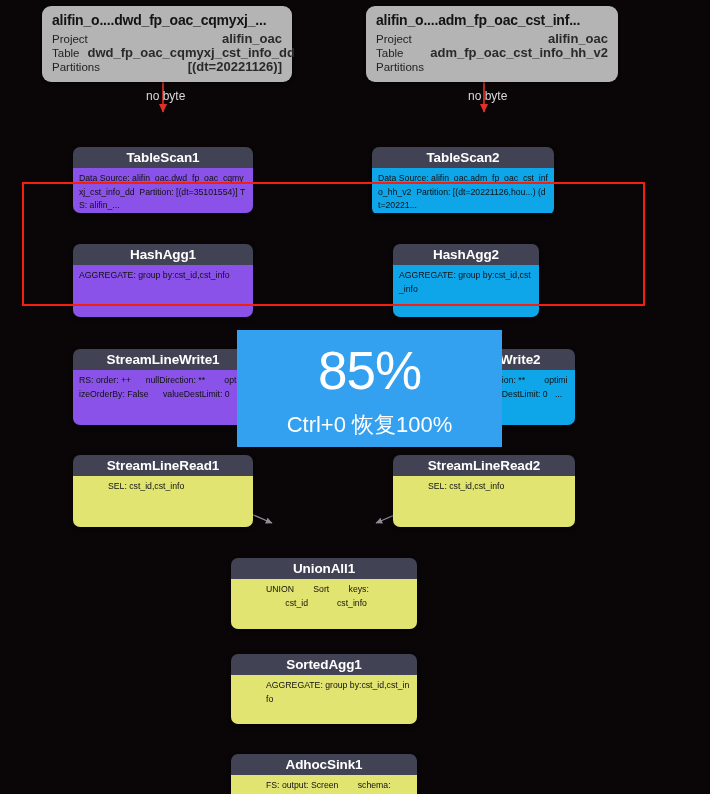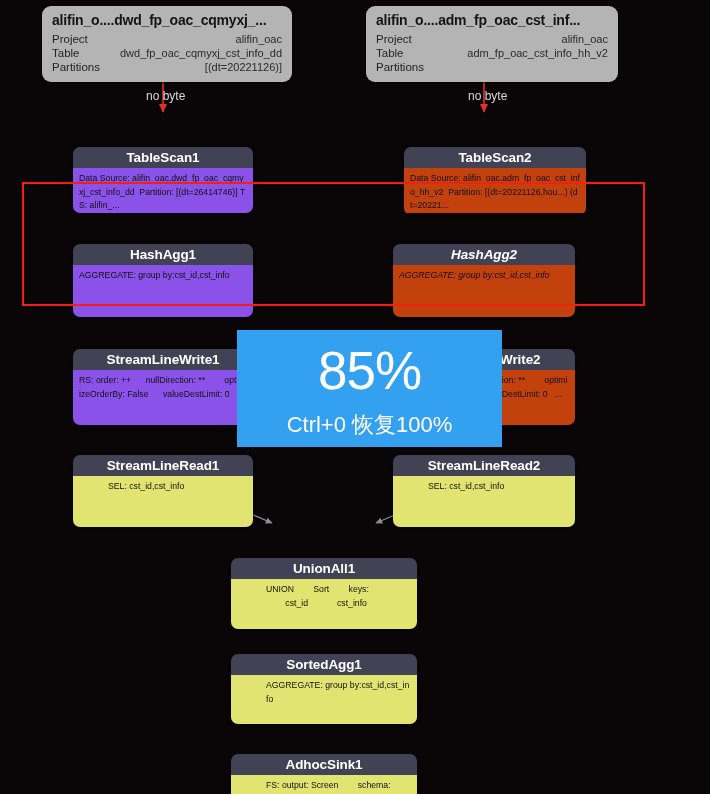--- a/index.html
+++ b/index.html
@@ -32,21 +32,21 @@
     letter-spacing: -0.2px;
     margin-bottom: 4px;
     white-space: nowrap;
     overflow: hidden;
   }
   .srcrow {
     display: flex; justify-content: space-between; align-items: flex-end;
     font-size: 11px; line-height: 14px; color: #232323;
   }
   .srcrow .k { font-size: 11.5px; }
-  .srcrow .v { font-size: 11px; color: #2a2a2a; text-align: right; padding-left: 8px; white-space: nowrap; }
+  .srcrow .v { font-size: 13px; color: #2a2a2a; text-align: right; padding-left: 8px; white-space: nowrap; font-weight: bold; }
 
   
   .node {
     position: absolute;
     border-radius: 7px;
     overflow: hidden;
     box-shadow: 0 2px 4px rgba(0,0,0,.7);
     margin-top: 35px;
   }
   .node .hdr {
@@ -61,21 +61,21 @@
   }
   .node .body {
     font-size: 8.7px;
     line-height: 13.5px;
     color: #111111;
     padding: 4px 6px 4px 6px;
     white-space: pre-wrap;
     word-break: break-all;
   }
   .node.purple .body { background: #8a52e8; }
-  .node.green  .body { background: #c2410c; }
+  .node.green  .body { background: #0ea5e9; }
   .node.yellow .body { background: #e2e471; padding-left: 35px; }
 
   .edge-label {
     position: absolute;
     color: #d8d8d8;
     font-size: 12px;
     background: transparent;
     white-space: nowrap;
   }
 
@@ -173,34 +173,34 @@
     <div class="srcrow">
       <span class="k">Partitions</span>
     </div>
   </div>
 
   <div class="edge-label" style="left:146px; top:89px;">no byte</div>
   <div class="edge-label" style="left:468px; top:89px;">no byte</div>
 
   <div class="node purple" style="left:73px; top:112px; width:180px; height:66px;">
     <div class="hdr">TableScan1</div>
-    <div class="body" style="height:45px;">Data Source: alifin_oac.dwd_fp_oac_cqmyxj_cst_info_dd  Partition: [(dt=26414746)] TS: alifin_...</div>
-  </div>
-
-  <div class="node green" style="left:404px; top:112px; width:182px; height:68px;">
+    <div class="body" style="height:45px;">Data Source: alifin_oac.dwd_fp_oac_cqmyxj_cst_info_dd  Partition: [(dt=35101554)] TS: alifin_...</div>
+  </div>
+
+  <div class="node green" style="left:372px; top:112px; width:182px; height:68px;">
     <div class="hdr">TableScan2</div>
     <div class="body" style="height:45px;">Data Source: alifin_oac.adm_fp_oac_cst_info_hh_v2  Partition: [(dt=20221126,hou...) (dt=20221...</div>
   </div>
 
   <div class="node purple" style="left:73px; top:209px; width:180px; height:73px;">
     <div class="hdr">HashAgg1</div>
     <div class="body" style="height:52px;">AGGREGATE: group by:cst_id,cst_info</div>
   </div>
 
-  <div class="node green" style="left:393px; top:209px; width:182px; height:73px;font-style:italic;">
+  <div class="node green" style="left:393px; top:209px; width:146px; height:73px;">
     <div class="hdr">HashAgg2</div>
     <div class="body" style="height:52px;">AGGREGATE: group by:cst_id,cst_info</div>
   </div>
 
   <div class="node purple" style="left:73px; top:314px; width:180px; height:76px;">
     <div class="hdr">StreamLineWrite1</div>
     <div class="body" style="height:55px;">RS: order: ++      nullDirection: **        optimizeOrderBy: False      valueDestLimit: 0   ...</div>
   </div>
 
   <div class="node green" style="left:393px; top:314px; width:182px; height:76px;">

